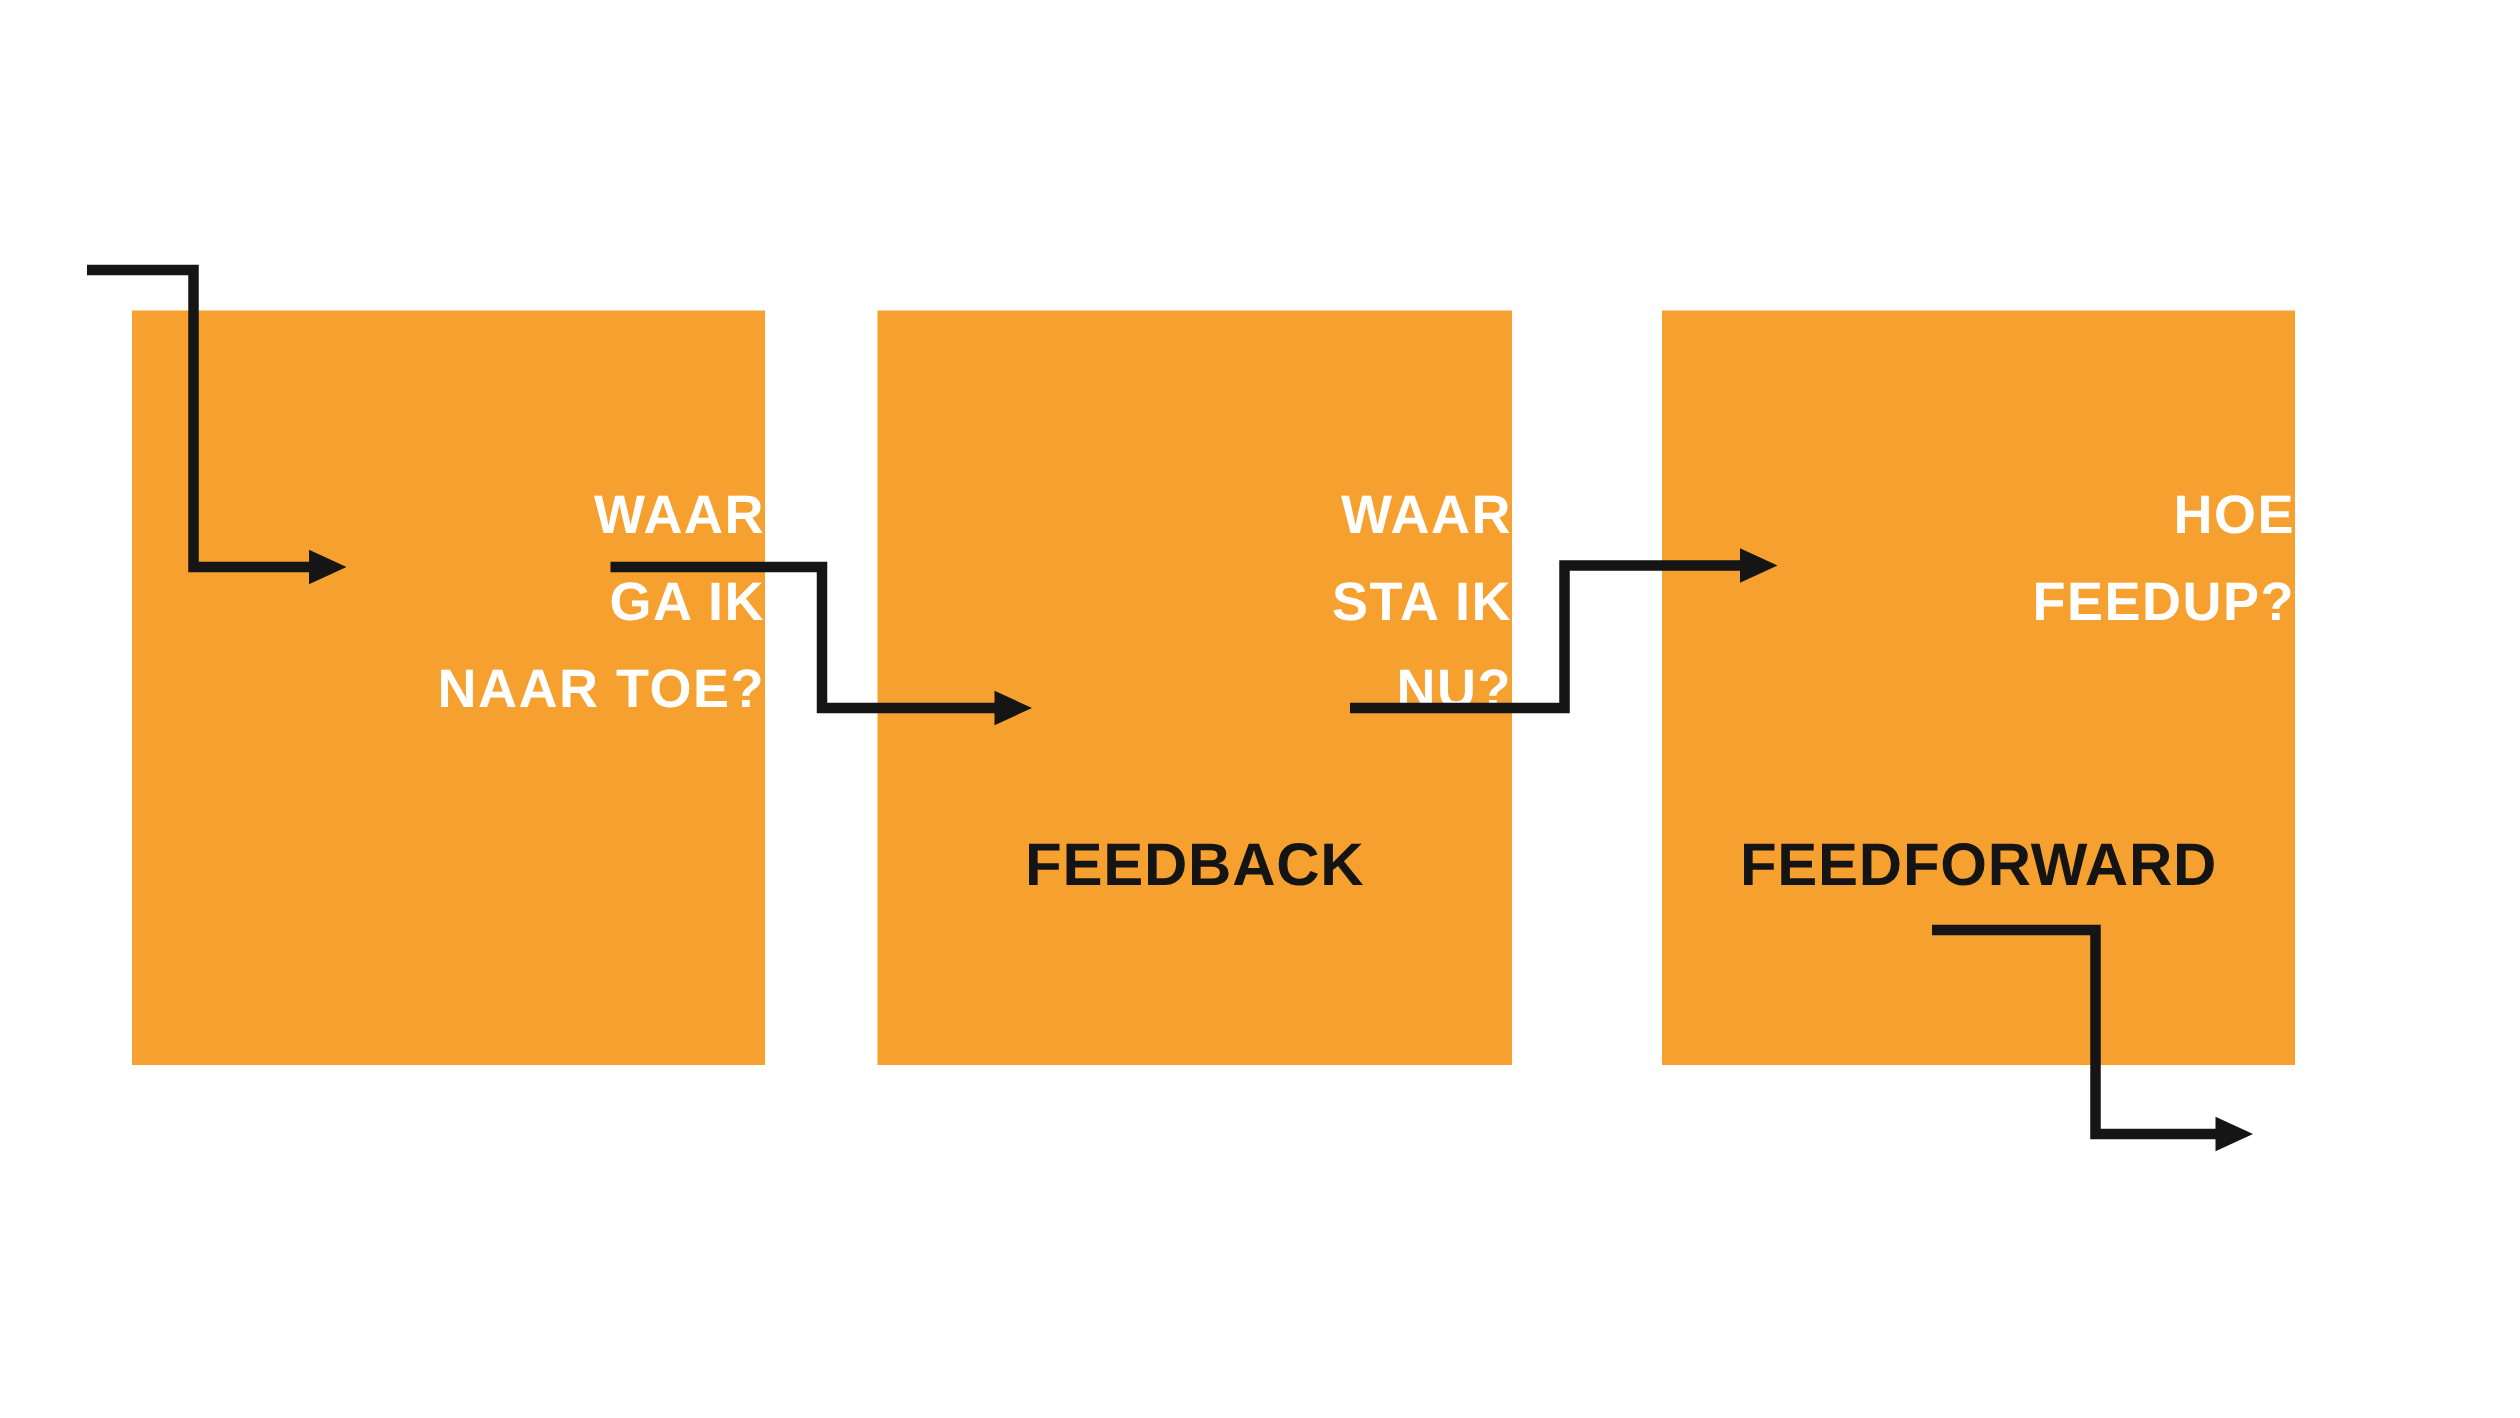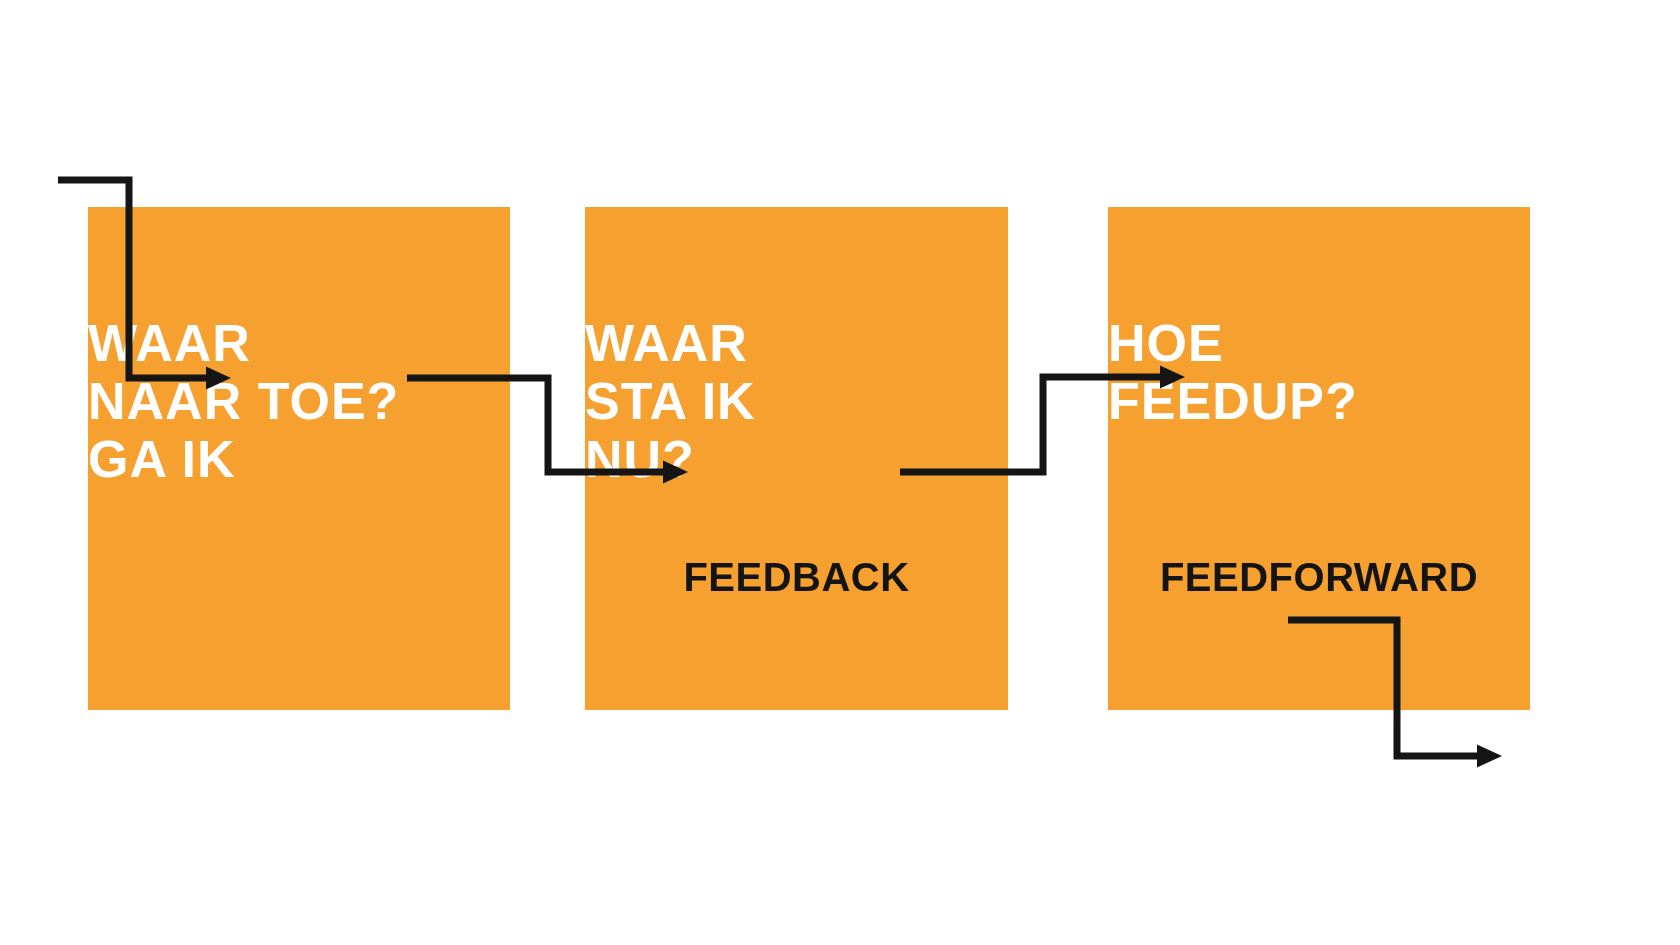--- a/index.html
+++ b/index.html
@@ -28,23 +28,23 @@
     background:var(--c-box_fill,#f6a12f);
   }
   .box.b1{left:88px;}
   .box.b2{left:585px;width:423px;}
   .box.b3{left:1083px;margin-left:25px;}
   .question{
     position:absolute;
     top:107px;
     left:0;
     right:0;
-    text-align:left;
+    text-align:right;
     font-weight:700;
-    font-size:52px;
+    font-size:36px;
     line-height:58px;
     letter-spacing:1px;
     color:var(--c-question_text,#fff);
     white-space:nowrap;
   }
   .question div{display:block;}
   .label{
     position:absolute;
     top:348px;
     left:0;
@@ -77,22 +77,22 @@
   }
 </style>
 </head>
 <body>
 
 <div class="stage">
 
   <div class="box b1">
     <div class="question">
       <div>WAAR</div>
+      <div>GA IK</div>
       <div>NAAR TOE?</div>
-      <div>GA IK</div>
     </div>
   </div>
 
   <div class="box b2">
     <div class="question">
       <div>WAAR</div>
       <div>STA IK</div>
       <div>NU?</div>
     </div>
     <div class="label">FEEDBACK</div>

